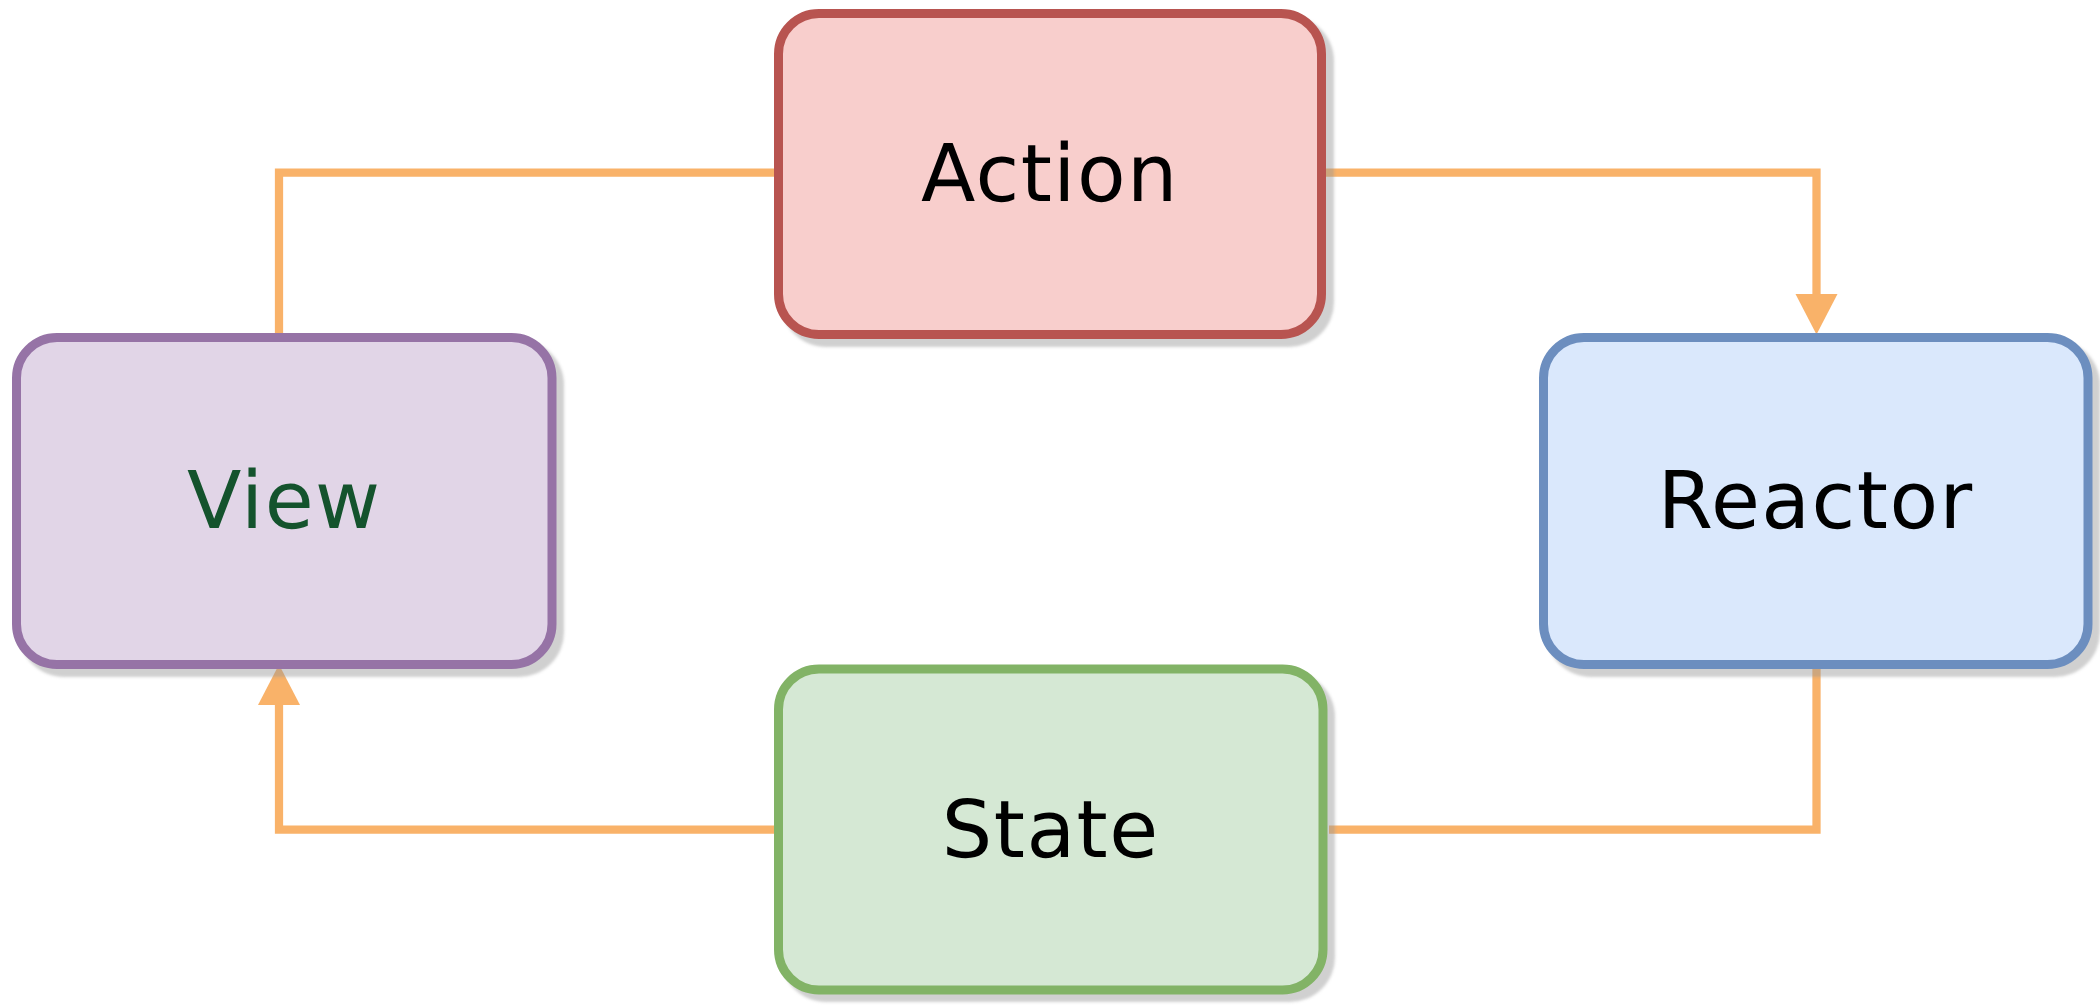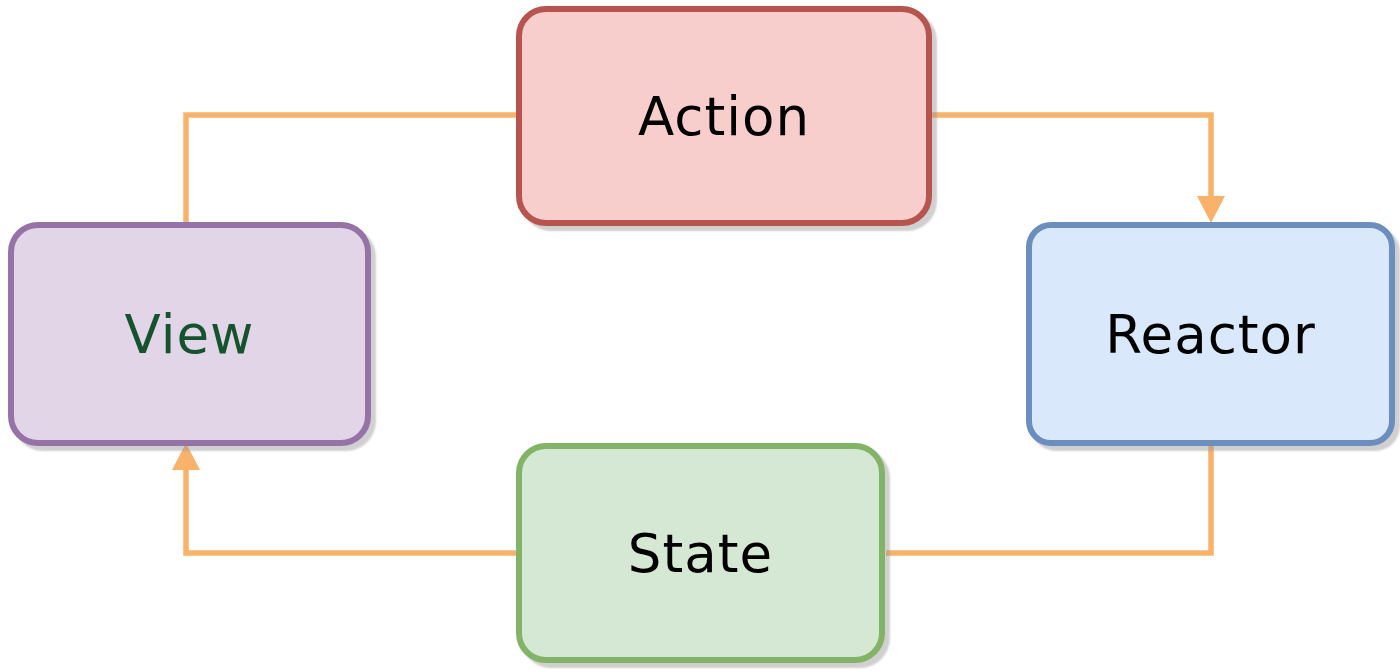--- a/index.html
+++ b/index.html
@@ -43,21 +43,21 @@
     align-items: center;
     justify-content: center;
     box-shadow: 5px 5px 2px rgba(150,150,150,0.45);
   }
   .node-label {
     font-size: 53px;
     color: #000000;
     letter-spacing: 1px;
     white-space: nowrap;
   }
-  .node-action  { left: 516px; top: 6px;   width: 416px; height: 220px; }
+  .node-action  { left: 516px; top: 6px;   width: 368px; height: 220px; }
   .node-reactor { left: 1026px; top: 222px; width: 369px; height: 224px; }
   .node-view    { left: 8px;   top: 222px; width: 363px; height: 224px; }
   .node-state   { left: 516px; top: 443px; width: 369px; height: 220px; }
 </style>
 </head>
 <body style="background: rgb(255, 255, 255);">
 
 <div class="canvas">
 
   <svg class="edges" viewBox="0 0 1400 671" xmlns="http://www.w3.org/2000/svg">
@@ -78,21 +78,21 @@
     <g>
       <polyline class="edge-line" points="518,553 186,553 186,470"></polyline>
       <polygon class="edge-head" points="172,470 200,470 186,443"></polygon>
     </g>
   </svg>
 
   <div class="node node-action" style="background: rgb(248, 206, 204); border-color: rgb(184, 84, 80);">
     <span class="node-label" style="color: rgb(0, 0, 0);">Action</span>
   </div>
 
-  <div class="node node-reactor" style="background: rgb(218, 232, 252); border-color: rgb(108, 142, 191); border-radius: 25px;">
+  <div class="node node-reactor" style="background: rgb(218, 232, 252); border-color: rgb(108, 142, 191);">
     <span class="node-label" style="color: rgb(0, 0, 0);">Reactor</span>
   </div>
 
   <div class="node node-view" style="background: rgb(225, 213, 231); border-color: rgb(150, 115, 166);">
     <span class="node-label" style="color: #14532d;">View</span>
   </div>
 
   <div class="node node-state" style="background: rgb(213, 232, 212); border-color: rgb(130, 179, 102);">
     <span class="node-label" style="color: rgb(0, 0, 0);">State</span>
   </div>

